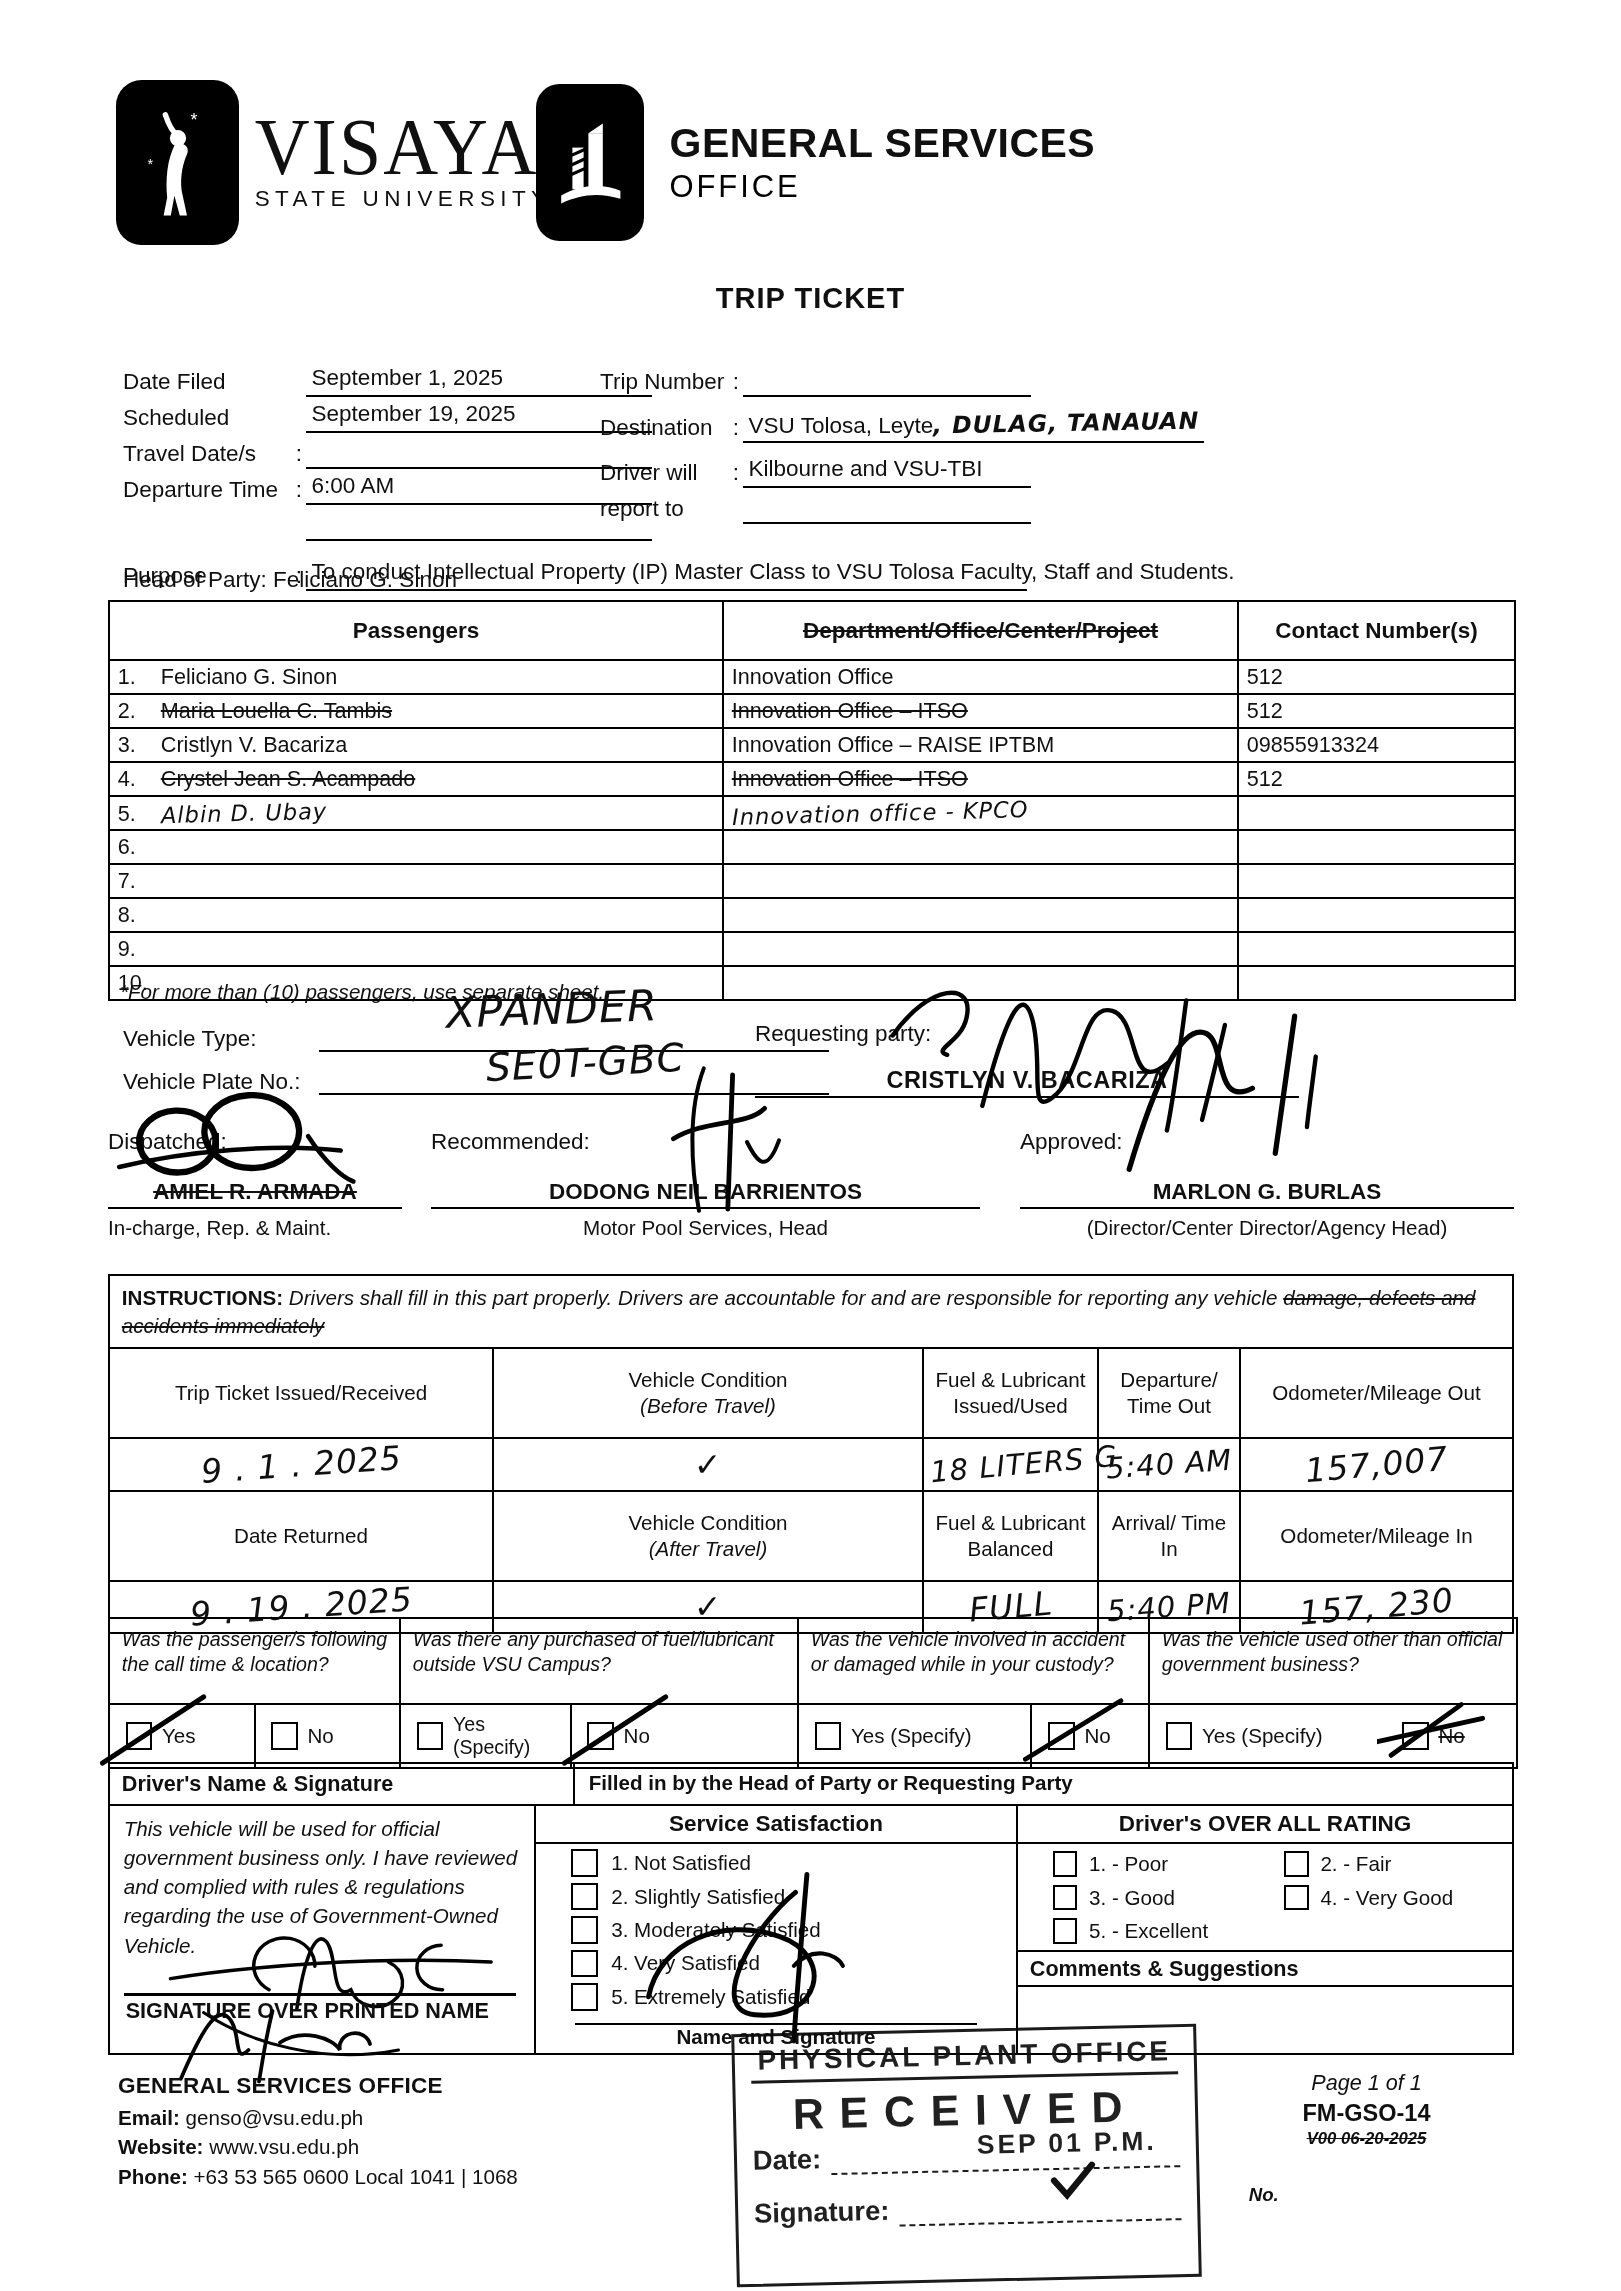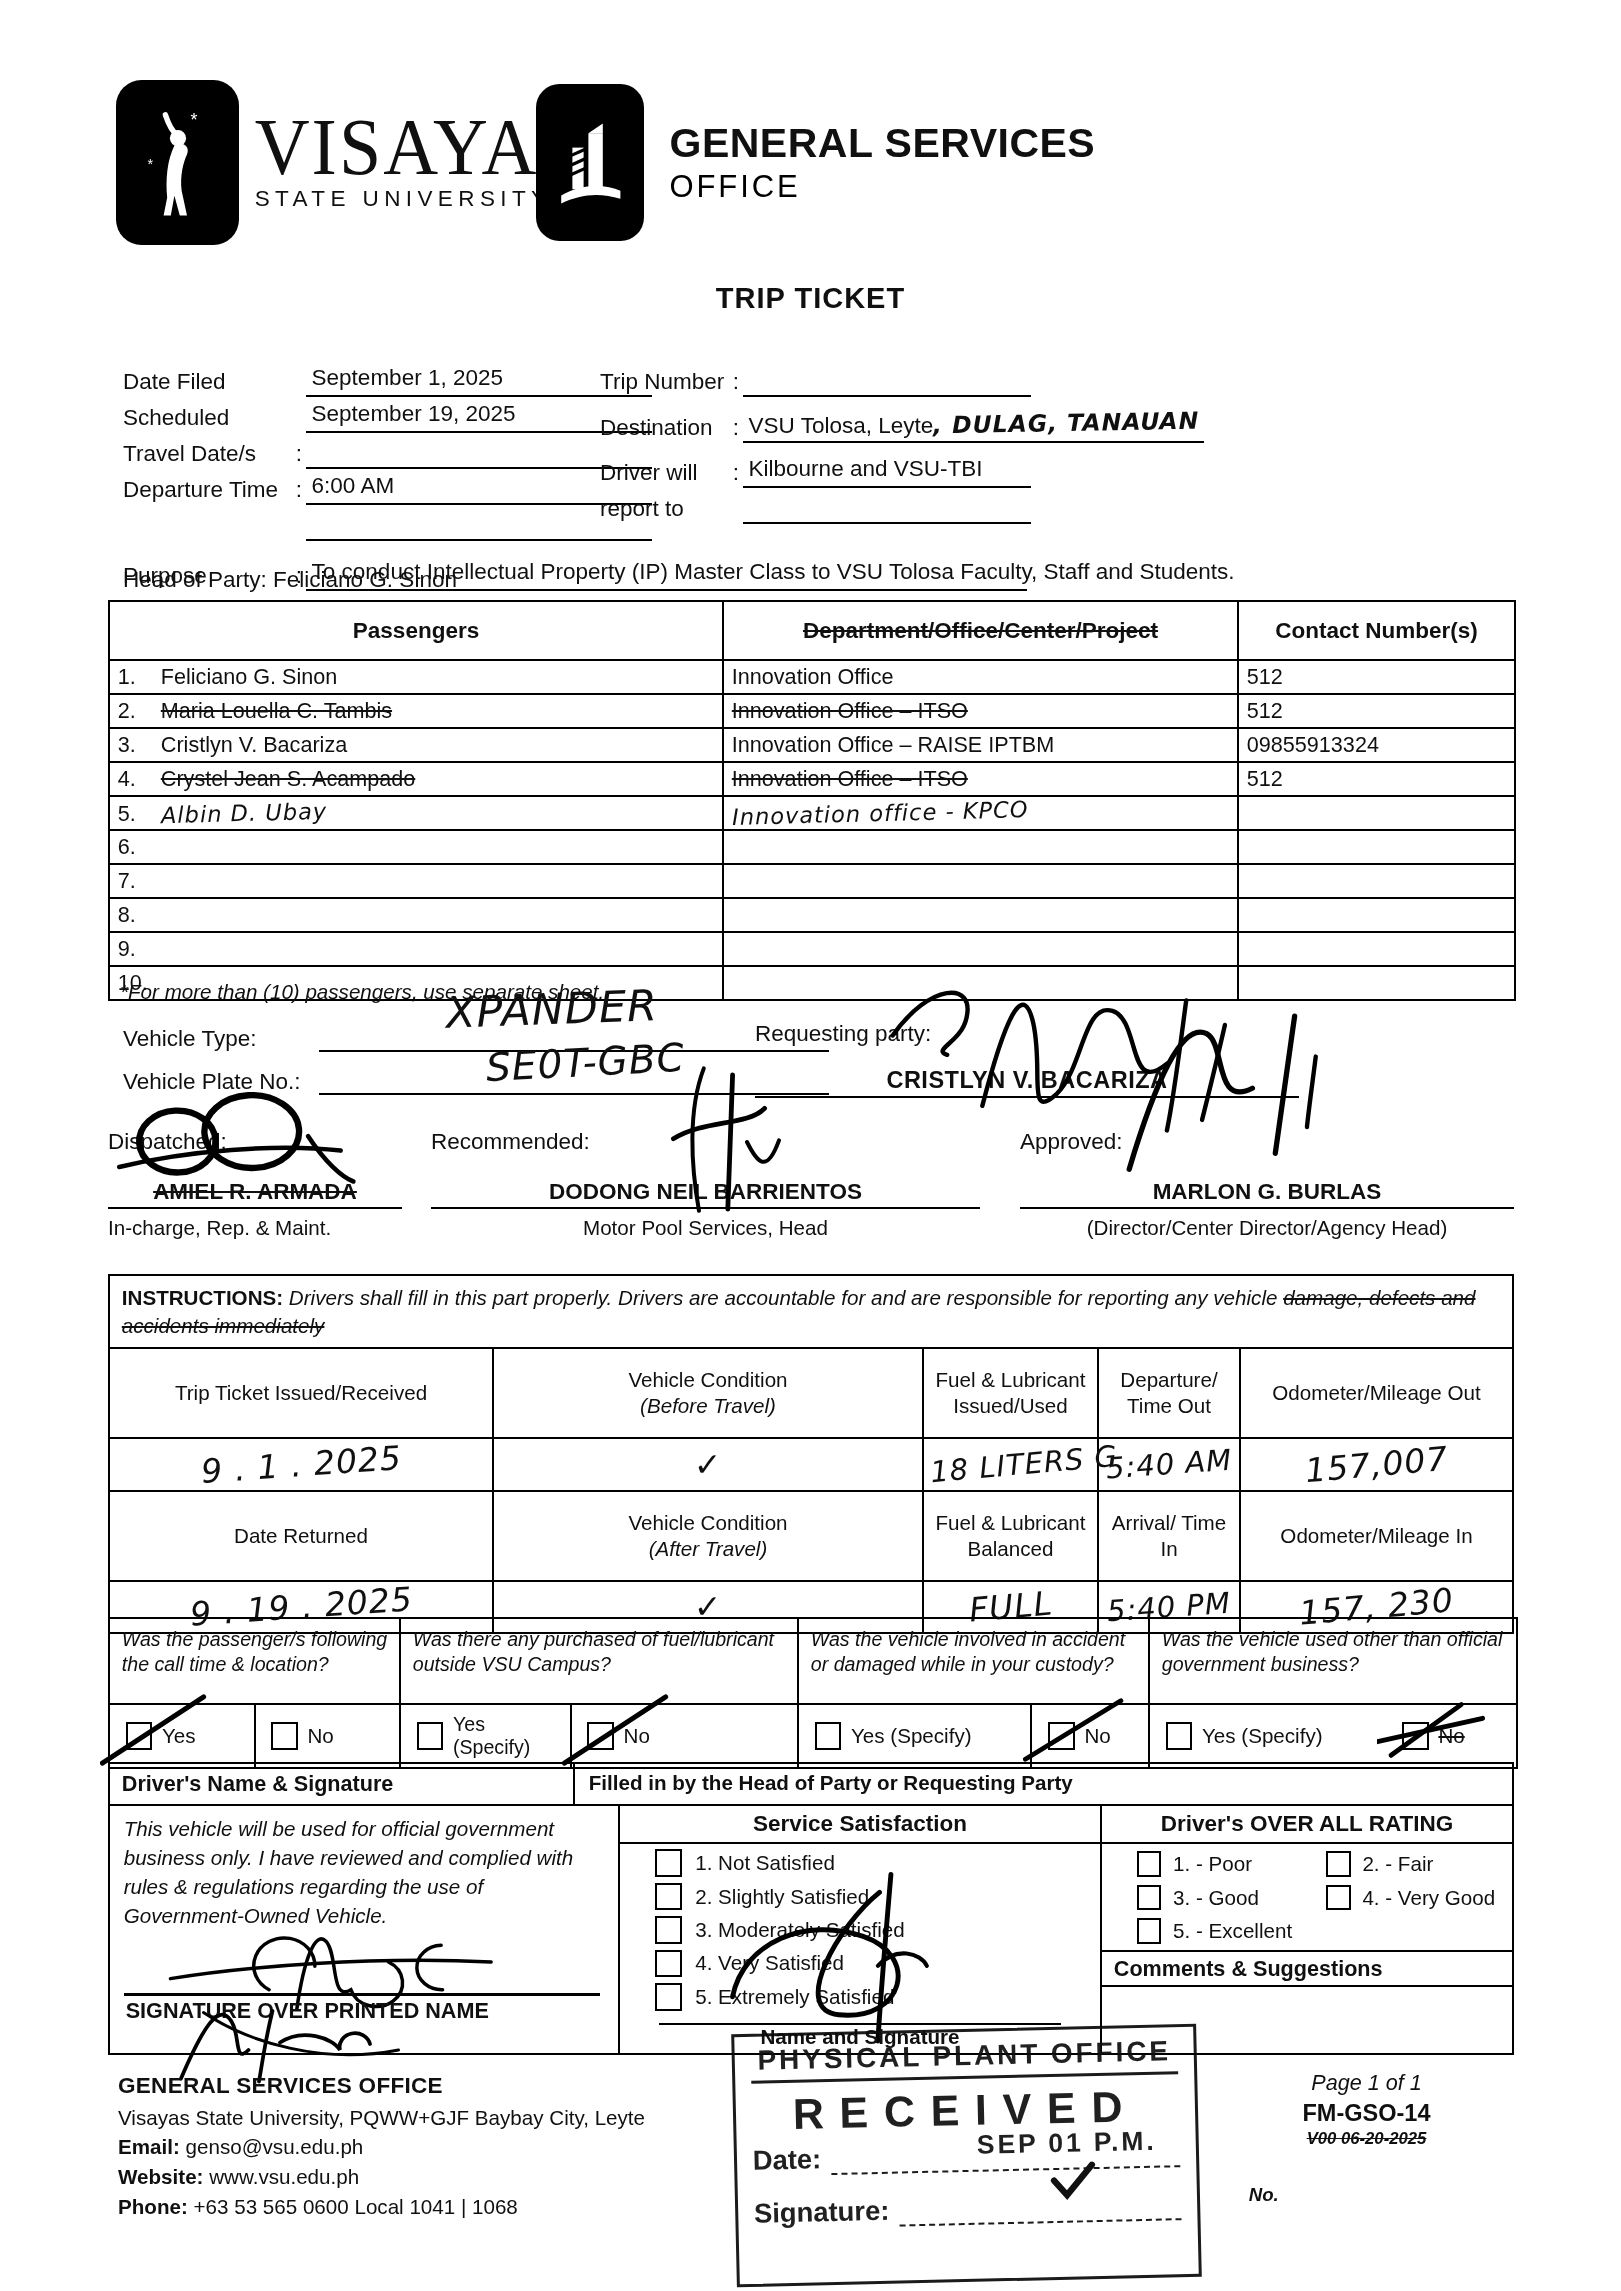--- a/index.html
+++ b/index.html
@@ -79,21 +79,21 @@
   .cb{width:22.5px;height:23.5px;border:2.9px solid #000;flex:0 0 auto;}
   .cb-sm{width:20.6px;height:21.6px;border:2.9px solid #000;flex:0 0 auto;}
   .slash{position:absolute;left:-9.8px;top:-13.7px;width:108px;height:76px;pointer-events:none;}
   .slash line{stroke:#000;stroke-width:5;stroke-linecap:round;}
   
   .btable{position:absolute;top:1762px;left:108px;width:1406px;border:2.9px solid #000;box-sizing:border-box;}
   .bt-header{display:flex;border-bottom:2.9px solid #000;}
   .bt-h-left{width:465px;border-right:2.9px solid #000;padding:6.9px 11.8px;font-weight:bold;font-size:21.6px;box-sizing:border-box;}
   .bt-h-right{flex:1;padding:6.9px 13.7px;font-weight:bold;font-size:20.6px;}
   .bt-body{display:flex;height:247px;}
-  .bt-left{width:510px;border-right:2.9px solid #000;padding:7.8px 13.7px;box-sizing:border-box;position:relative;font-size:20.6px;}
+  .bt-left{width:426px;border-right:2.9px solid #000;padding:7.8px 13.7px;box-sizing:border-box;position:relative;font-size:20.6px;}
   .statement{font-style:italic;line-height:1.42;}
   .sig-line{position:absolute;left:13.7px;right:17.6px;bottom:57px;border-bottom:3.9px solid #000;}
   .sig-caption{position:absolute;left:15.7px;bottom:29px;font-weight:bold;font-size:21.6px;}
   .bt-mid{width:482px;border-right:2.9px solid #000;box-sizing:border-box;position:relative;}
   .svc-h{font-weight:bold;text-align:center;font-size:22.5px;padding:4.9px;border-bottom:2.9px solid #000;}
   .opt-row{display:flex;align-items:center;gap:13.7px;margin:5.9px 0 5.9px 35px;font-size:20.6px;}
   .name-sig-line{position:absolute;left:39px;right:39px;bottom:27.4px;border-bottom:2.9px solid #000;}
   .name-sig-cap{position:absolute;left:0;right:0;bottom:3.9px;text-align:center;font-weight:bold;font-size:20.6px;}
   .bt-right{flex:1;display:flex;flex-direction:column;position:relative;}
   .rate-h{font-weight:bold;text-align:center;font-size:22.5px;padding:4.9px;border-bottom:2.9px solid #000;}
@@ -542,21 +542,20 @@
         </div>
         <div class="comments-h">Comments &amp; Suggestions</div>
         <div style="flex:1;"></div>
       </div>
     </div>
   </div>
 
   <div class="footer">
     <div class="f-left">
       <div class="f-office">GENERAL SERVICES OFFICE</div>
-      <div>Visayas State University, PQWW+GJF Baybay City, Leyte</div>
       <div><span class="f-lab">Email:</span> <span>genso@vsu.edu.ph</span></div>
       <div><span class="f-lab">Website:</span> <span>www.vsu.edu.ph</span></div>
       <div><span class="f-lab">Phone:</span> <span>+63 53 565 0600 Local 1041 | 1068</span></div>
     </div>
 
     <div class="stamp">
       <div class="stamp-l1">PHYSICAL PLANT OFFICE</div>
       <div class="stamp-l2">RECEIVED</div>
       <div class="stamp-row">
         <span>Date:</span>

